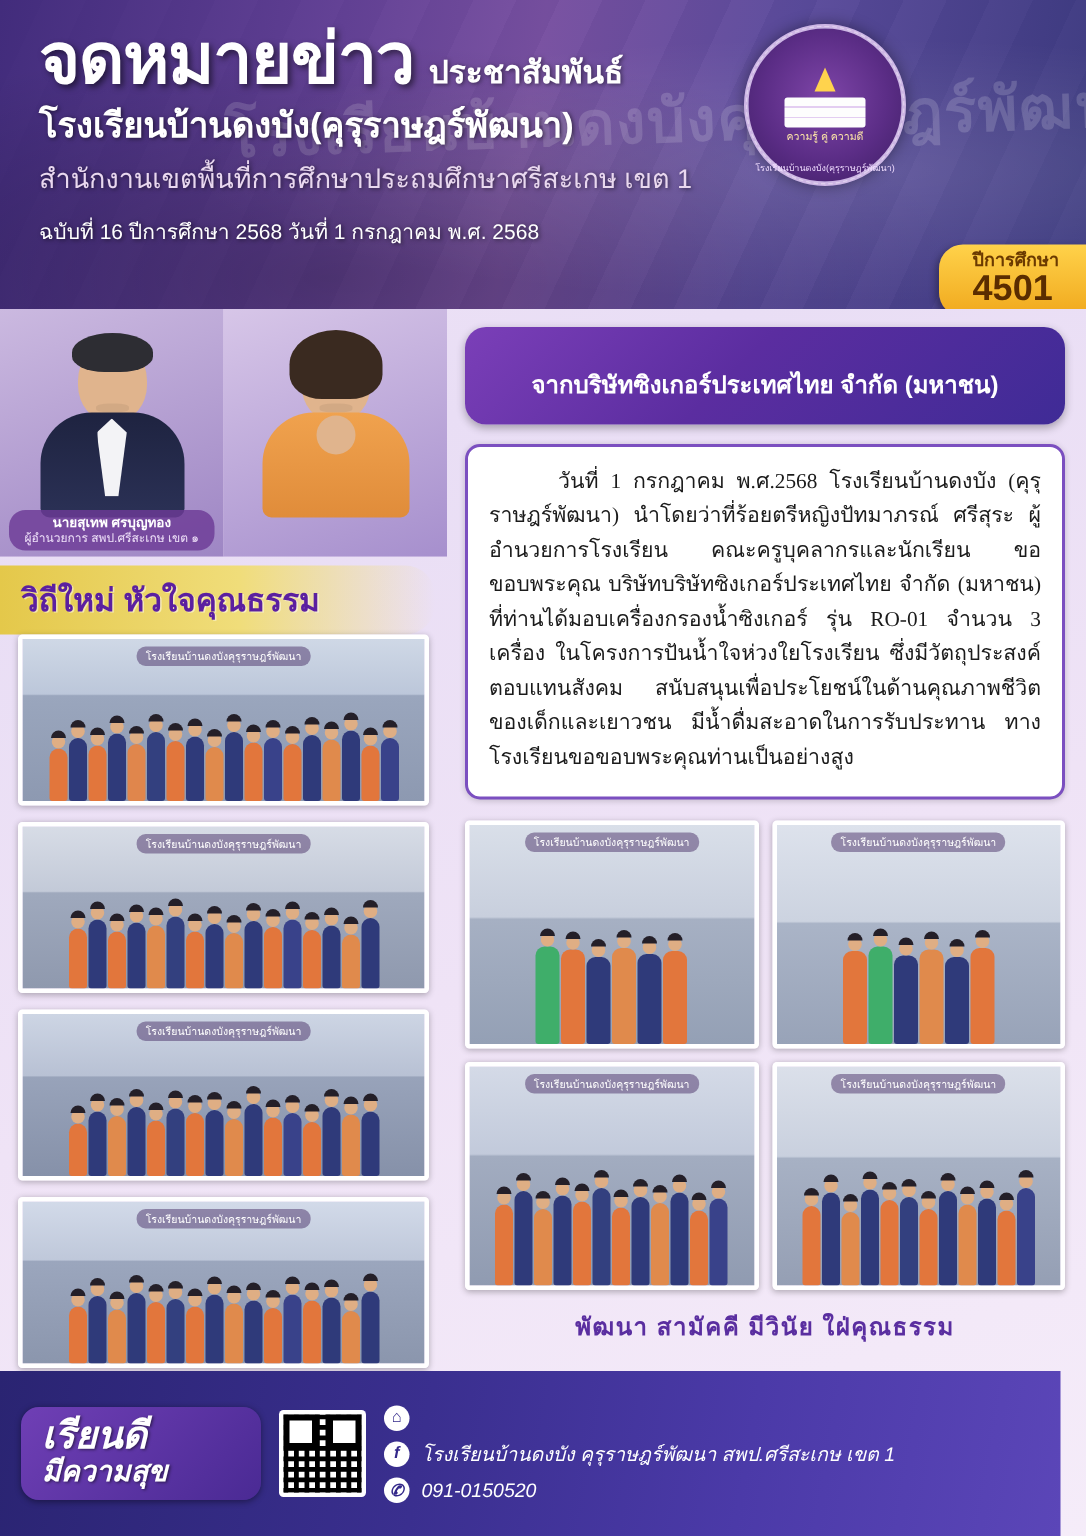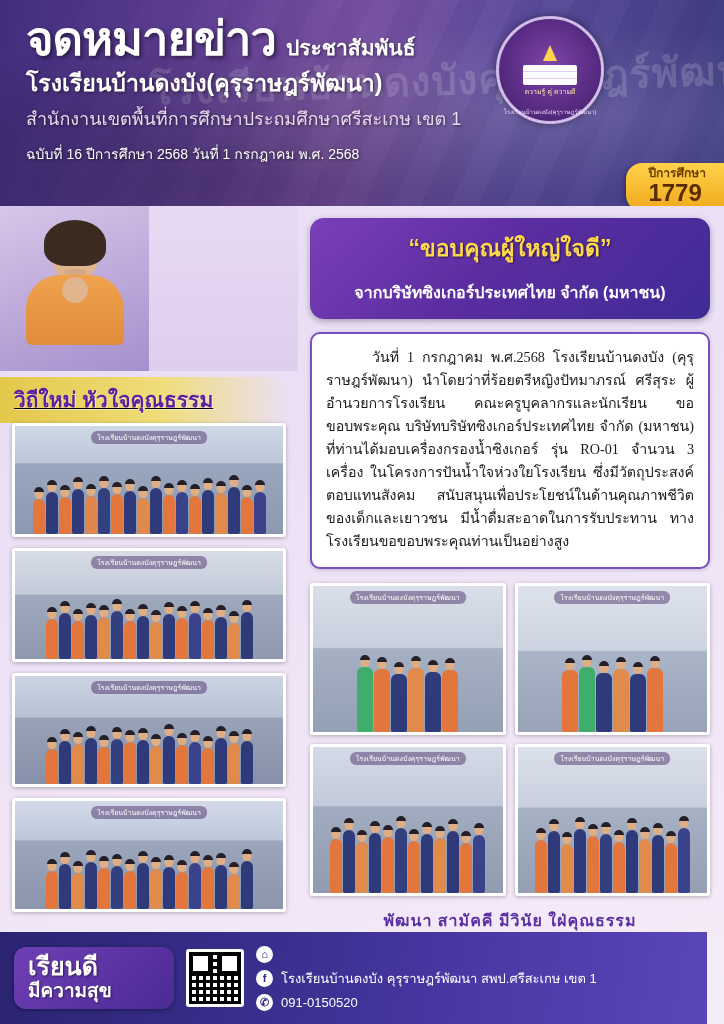--- a/index.html
+++ b/index.html
@@ -154,21 +154,20 @@
   .name-plate .nm { font-size: 9px; font-weight: bold; line-height: 1.25; display: block; }
   .name-plate .ps { font-size: 8px; line-height: 1.25; display: block; color: #f0e2fa; }
 
   .motto-banner {
     position: relative;
     margin: 6px 0 0 0;
     background: linear-gradient(90deg, #e4c84a 0%, #f0dd7a 55%, rgba(240,221,122,0) 100%);
     padding: 6px 10px 7px 14px;
     width: 290px;
     border-radius: 0 20px 20px 0;
-    text-decoration: underline;
   }
   .motto-banner span {
     font-size: 21px; font-weight: bold; color: #5b1fa0;
     text-shadow: 1px 1px 0 rgba(255,255,255,0.5);
   }
 
   .section-pill {
     display: inline-block;
     margin: 8px 0 8px 40px;
     background: linear-gradient(#ffd64e, #f4b82a);
@@ -248,25 +247,26 @@
     margin-top: 12px;
     text-align: center;
     font-size: 16px; font-weight: bold;
     color: #5a2ea0;
     letter-spacing: 1px;
   }
 
   
   .footer {
     position: absolute; left: 0; right: 17px; bottom: 0;
-    height: 92px;
+    height: 110px;
     background: linear-gradient(100deg, #2a2472 0%, #3a2f8f 40%, #4b3aa8 70%, #5b46b8 100%);
     display: flex; align-items: center;
     padding: 0 14px;
     gap: 12px;
+    font-style: italic;
   }
   .foot-badge {
     width: 160px; height: 62px;
     background: linear-gradient(135deg, #6f3fb5, #4a2a94);
     border-radius: 12px;
     color: #fff;
     display: flex; flex-direction: column; justify-content: center;
     padding-left: 14px;
     box-shadow: 0 1px 4px rgba(0,0,0,0.4);
   }
@@ -322,29 +322,44 @@
       <div class="crest-inner">
         <div class="crest-flame"></div>
         <div class="crest-books"></div>
         <div class="crest-motto">ความรู้ คู่ ความดี</div>
       </div>
       <div class="crest-arc">โรงเรียนบ้านดงบัง(คุรุราษฎร์พัฒนา)</div>
     </div>
 
     <div class="year-badge">
       <div class="year-label">ปีการศึกษา</div>
-      <div class="year-value">1779</div>
+      <div class="year-value">4501</div>
     </div>
   </div>
 
   <div class="body-wrap">
 
     <div class="left-col">
 
       <div class="exec-photos">
+        <div class="exec exec-bg1">
+          <div class="person">
+            <div class="head">
+              <div class="hair1"></div>
+              <div class="face-shade"></div>
+            </div>
+            <div class="torso1">
+              <div class="tie"></div>
+            </div>
+          </div>
+          <div class="name-plate">
+            <span class="nm">นายสุเทพ ศรบุญทอง</span>
+            <span class="ps">ผู้อำนวยการ สพป.ศรีสะเกษ เขต ๑</span>
+          </div>
+        </div>
 
         <div class="exec exec-bg2">
           <div class="person">
             <div class="head">
               <div class="hair2"></div>
               <div class="face-shade"></div>
             </div>
             <div class="torso2"></div>
           </div>
         </div>
@@ -448,21 +463,20 @@
               <div class="kid" style="height:60%;background:#2f3a7a"></div>
           </div>
           <div class="cap">โรงเรียนบ้านดงบังคุรุราษฎร์พัฒนา</div>
         </div>
       </div>
     </div>
 
     <div class="right-col">
 
       <div class="thanks-box">
-        <div class="thanks-title">“ขอบคุณผู้ใหญ่ใจดี”</div>
         <div class="thanks-l3">จากบริษัทซิงเกอร์ประเทศไทย จำกัด (มหาชน)</div>
       </div>
 
       <div class="article-box">
         <p>วันที่ 1 กรกฎาคม พ.ศ.2568 โรงเรียนบ้านดงบัง (คุรุราษฎร์พัฒนา) นำโดยว่าที่ร้อยตรีหญิงปัทมาภรณ์ ศรีสุระ ผู้อำนวยการโรงเรียน คณะครูบุคลากรและนักเรียน ขอขอบพระคุณ บริษัทบริษัทซิงเกอร์ประเทศไทย จำกัด (มหาชน) ที่ท่านได้มอบเครื่องกรองน้ำซิงเกอร์ รุ่น RO-01 จำนวน 3 เครื่อง ในโครงการปันน้ำใจห่วงใยโรงเรียน ซึ่งมีวัตถุประสงค์ตอบแทนสังคม สนับสนุนเพื่อประโยชน์ในด้านคุณภาพชีวิตของเด็กและเยาวชน มีน้ำดื่มสะอาดในการรับประทาน ทางโรงเรียนขอขอบพระคุณท่านเป็นอย่างสูง</p>
       </div>
 
       <div class="grid-photos">
         <div class="photo">
           <div class="ph-bg" style="background:linear-gradient(180deg,#d9dfe9 0%,#c8cfdd 42%,#a6b0c3 43%,#94a0b5 100%)"></div>

